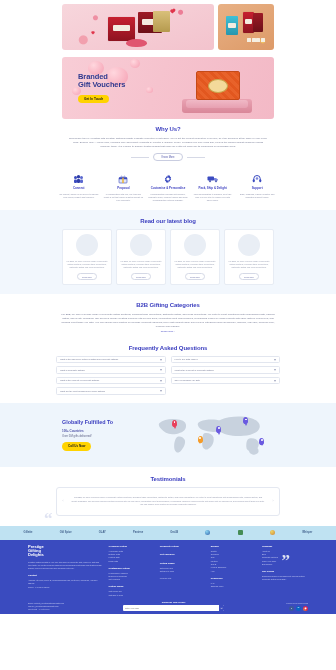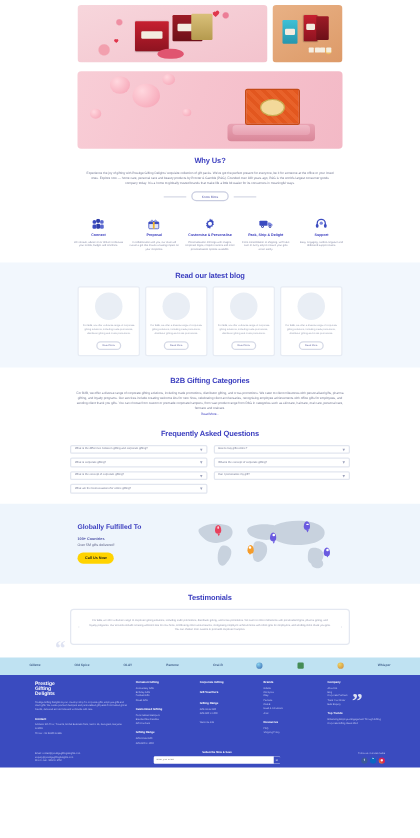--- a/index.html
+++ b/index.html
@@ -206,20 +206,27 @@
       <div class="tile" style="left:76%;top:74%;width:4px;height:4px;"></div>
     </div>
   </div>
 
   <div class="voucher">
     <div class="v-heart" style="left:26px;top:4px;width:16px;height:14px;"></div>
     <div class="v-heart" style="left:44px;top:10px;width:22px;height:19px;"></div>
     <div class="v-heart" style="left:68px;top:2px;width:10px;height:9px;"></div>
     <div class="v-heart" style="left:10px;top:30px;width:9px;height:8px;"></div>
     <div class="v-heart" style="left:84px;top:30px;width:7px;height:6px;"></div>
+    <div class="v-left">
+      <div class="v-title">
+        <div>Branded</div>
+        <div>Gift Vouchers</div>
+      </div>
+      <button class="v-btn">Get In Touch</button>
+    </div>
     <div class="v-podium"></div>
     <div class="v-podium2"></div>
     <div class="v-card">
       <span class="v-card-seal"></span>
     </div>
   </div>
 
   <div class="section">
     <div class="sec-title">Why Us?</div>
     <div class="sec-para">Experience the joy of gifting with Prestige Gifting Delights' exquisite collection of gift packs. We've got the perfect present for everyone, be it for someone at the office or your loved ones. Explore now — home care, personal care and beauty products by Procter &amp; Gamble (P&amp;G). Founded over 180 years ago, P&amp;G is the world's largest consumer goods company today. It is a home to globally trusted brands that make life a little bit easier for its consumers in meaningful ways.</div>

